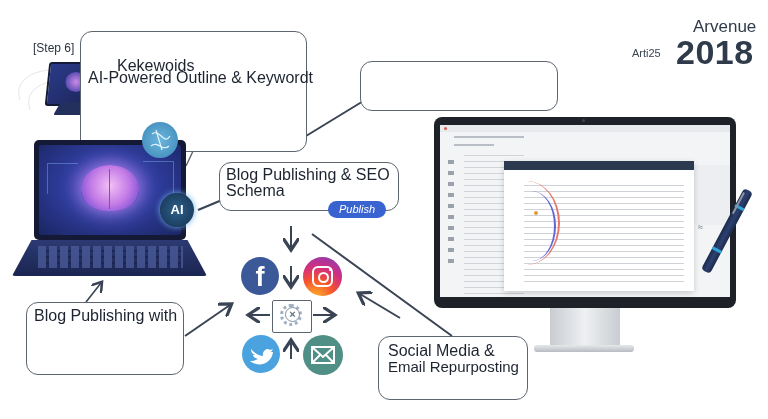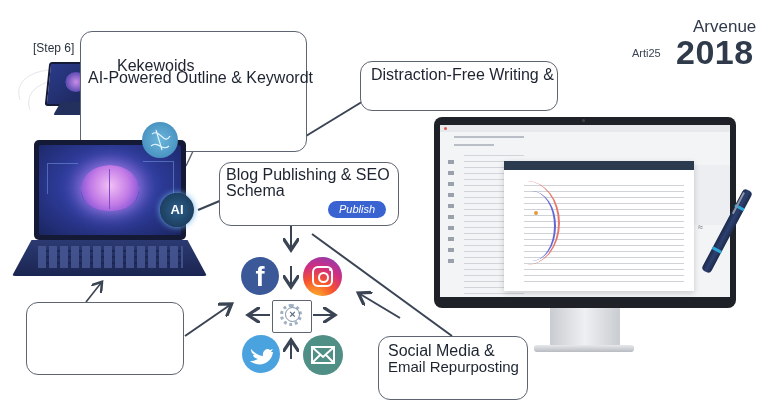--- a/index.html
+++ b/index.html
@@ -63,21 +63,20 @@
   <div style="position:absolute;left:20px;top:10px;width:22px;height:20px;border-radius:50%;background:radial-gradient(circle,#c88ce8,#5a4ab0 70%,transparent 72%);"></div>
   <div style="position:absolute;left:12px;top:40px;width:60px;height:13px;background:#23305e;transform:skewX(-30deg);border-radius:2px;"></div>
 </div>
 
 <div class="box" style="left:80px;top:31px;width:227px;height:121px;">
   <div class="title" style="position:absolute;left:7px;top:9px;white-space:nowrap;margin-top:28px;">AI-Powered Outline &amp; Keywordt</div>
   <div class="title" style="position:absolute;left:36px;top:25px;">Kekewoids</div>
 </div>
 
 <div class="box" style="left:360px;top:61px;width:198px;height:50px;">
-  <div class="title" style="position:absolute;left:10px;top:4px;white-space:nowrap;">Distraction-Free Writing &amp;</div>
 </div>
 
 <div class="abs" style="left:6px;top:137px;width:205px;height:142px;">
   <div style="position:absolute;left:28px;top:3px;width:152px;height:100px;background:#141a35;border-radius:5px;"></div>
   <div style="position:absolute;left:33px;top:8px;width:142px;height:90px;background:radial-gradient(ellipse at 50% 45%,#6b5ad6 0%,#2f3d9e 45%,#1a2560 100%);border-radius:2px;overflow:hidden;">
     <div style="position:absolute;left:42px;top:20px;width:58px;height:46px;border-radius:50% 50% 45% 45%;background:radial-gradient(circle at 50% 45%,#f3c0f5,#c37be6 50%,#8e5bd8 75%,transparent 78%);box-shadow:0 0 20px #b78af0;"></div>
     <div style="position:absolute;left:70px;top:24px;width:1px;height:40px;background:#7c4dc8;"></div>
     <div style="position:absolute;left:8px;top:18px;width:30px;height:30px;border:1px solid #7aa0e8;border-right:none;border-bottom:none;opacity:.5;"></div>
     <div style="position:absolute;left:104px;top:16px;width:30px;height:40px;border:1px solid #7aa0e8;border-left:none;border-bottom:none;opacity:.5;"></div>
   </div>
@@ -88,27 +87,28 @@
 
 <div class="abs" style="left:142px;top:122px;width:36px;height:36px;border-radius:50%;background:radial-gradient(circle,#6bb6dc,#3d86b8);"></div>
 <svg width="36" height="36" style="left:142px;top:122px;">
   <path d="M10,12 C18,6 22,24 28,14 M9,24 C16,18 20,30 27,24 M14,8 L20,28" fill="none" stroke="#e6f4ff" stroke-width="1.2"></path>
 </svg>
 
 <div class="abs" style="left:160px;top:193px;width:34px;height:34px;border-radius:50%;background:radial-gradient(circle,#2e5f8a,#14324f);box-shadow:0 0 6px #6fb3e6;">
   <div style="position:absolute;left:0;right:0;top:9px;text-align:center;color:#fff;font-weight:bold;font-size:13px;">AI</div>
 </div>
 
-<div class="box" style="left:219px;top:162px;width:180px;height:64px;">
+<div class="box" style="left:219px;top:162px;width:180px;height:49px;">
   <div class="title" style="position:absolute;left:6px;top:3px;white-space:nowrap;">Blog Publishing &amp; SEO</div>
   <div class="title" style="position:absolute;left:6px;top:19px;">Schema</div>
   <div class="pub-btn" style="left:108px;top:38px;width:58px;height:17px;font-style:italic;">Publish</div>
 </div>
 
 <div class="box" style="left:26px;top:302px;width:158px;height:73px;">
+  <div class="title" style="position:absolute;left:7px;top:4px;white-space:nowrap;">Blog Publishing with</div>
 </div>
 
 <div class="abs" style="left:241px;top:257px;width:38px;height:38px;border-radius:50%;background:#3b5998;color:#fff;font-weight:bold;font-size:27px;text-align:center;line-height:40px;font-family:'Liberation Sans',sans-serif;">f</div>
 <div class="abs" style="left:303px;top:257px;width:39px;height:39px;border-radius:50%;background:radial-gradient(circle at 30% 110%,#fdc12a 0%,#f6522e 40%,#d12f7f 65%,#7b3fbf 100%);">
   <div style="position:absolute;left:9px;top:9px;width:17px;height:17px;border:2.4px solid #fff;border-radius:6px;"></div>
   <div style="position:absolute;left:15px;top:15px;width:7px;height:7px;border:2.2px solid #fff;border-radius:50%;"></div>
   <div style="position:absolute;left:26px;top:11px;width:3px;height:3px;background:#fff;border-radius:50%;"></div>
 </div>
 <div class="abs" style="left:272px;top:300px;width:38px;height:31px;border:1.5px solid #5d6570;background:#fff;border-radius:2px;">
   <div style="position:absolute;left:7px;top:3px;width:22px;height:22px;border-radius:50%;border:3px dotted #9fb0c3;box-sizing:border-box;"></div>

